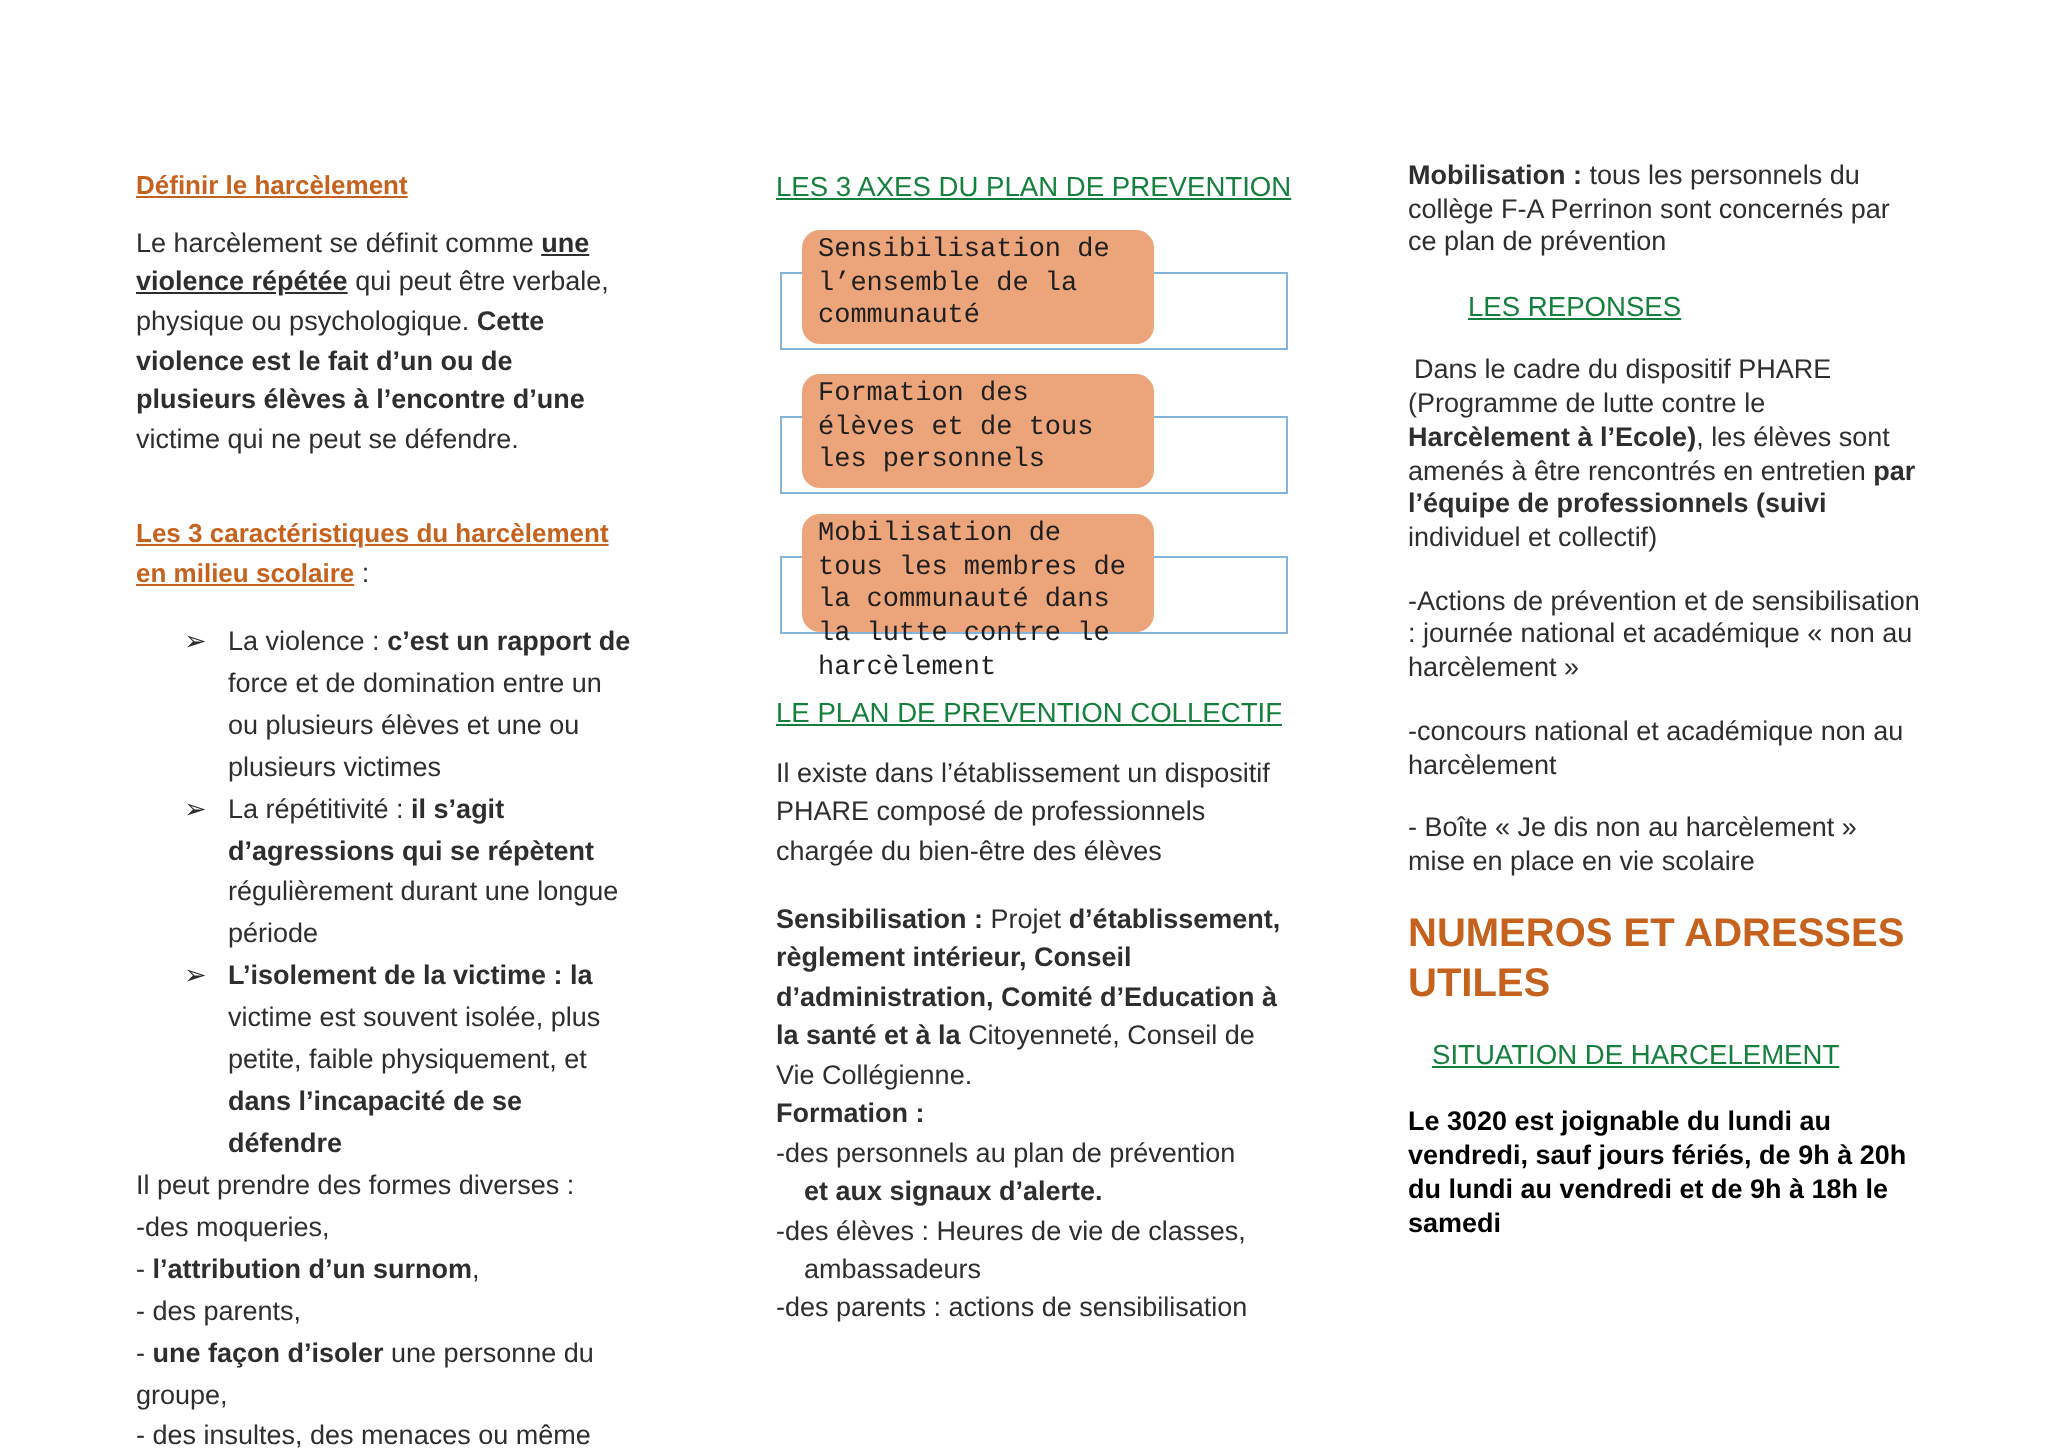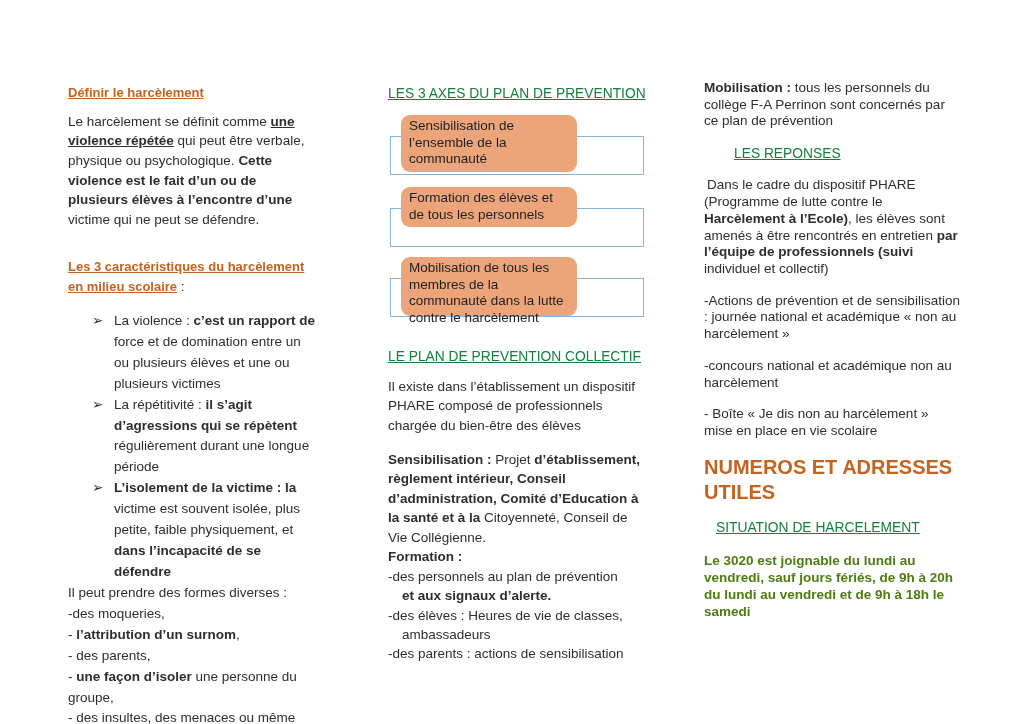--- a/index.html
+++ b/index.html
@@ -30,39 +30,39 @@
   .arrow-marker{width:22px;flex:0 0 22px;}
   .forms{line-height:1.55;}
 
   
   .axes-title{margin-bottom:11px;}
   .axis-box{position:relative;}
   .axis-frame{position:absolute;left:2px;right:4px;top:21px;height:37px;border:1.6px solid #85b5da;background:#fff;}
   .axis-label{
     position:relative;z-index:1;margin-left:13px;width:160px;
     padding:3px 8px 4px 8px;background:#eca47a;border-radius:9px;
-    color:#1f1f1f;line-height:1.24;
+    color:#1f1f1f;line-height:1.24;font-family:Liberation Mono, monospace;
   }
   .axis-box-1{min-height:72px;}
   .axis-box-2{min-height:70px;}
   .axis-box-3{min-height:84px;}
   .axis-box-3 .axis-label{height:52px;overflow:visible;}
   .plan-title{margin-top:6px;}
   .plan-intro{margin-bottom:15px;}
 
   
   .indent2{padding-left:14px;}
 
   
   .col-right p{margin-bottom:15px;}
   .reponses{padding-left:30px;margin:12px 0 14px 0;}
   .phare{text-indent:3px;}
   .situation-title{margin:0 0 20px 12px;}
   .blue-strong{color:#2f5496;font-weight:bold;margin-bottom:22px;}
-  .navy-strong{color:#4d7c0f;font-weight:bold;line-height:1.26;}
+  .navy-strong{color:#000000;font-weight:bold;line-height:1.26;}
 </style>
 </head>
 <body>
 
 <div class="page">
 
   <div class="col col-left">
     <p class="h-orange">Définir le harcèlement</p>
 
     <p class="intro"><span>Le harcèlement se définit comme </span><span class="b u">une violence répétée</span><span> qui peut être verbale, physique ou psychologique. </span><span class="b">Cette violence est le fait d’un ou de plusieurs élèves à l’encontre d’une</span><span> victime qui ne peut se défendre.</span></p>

